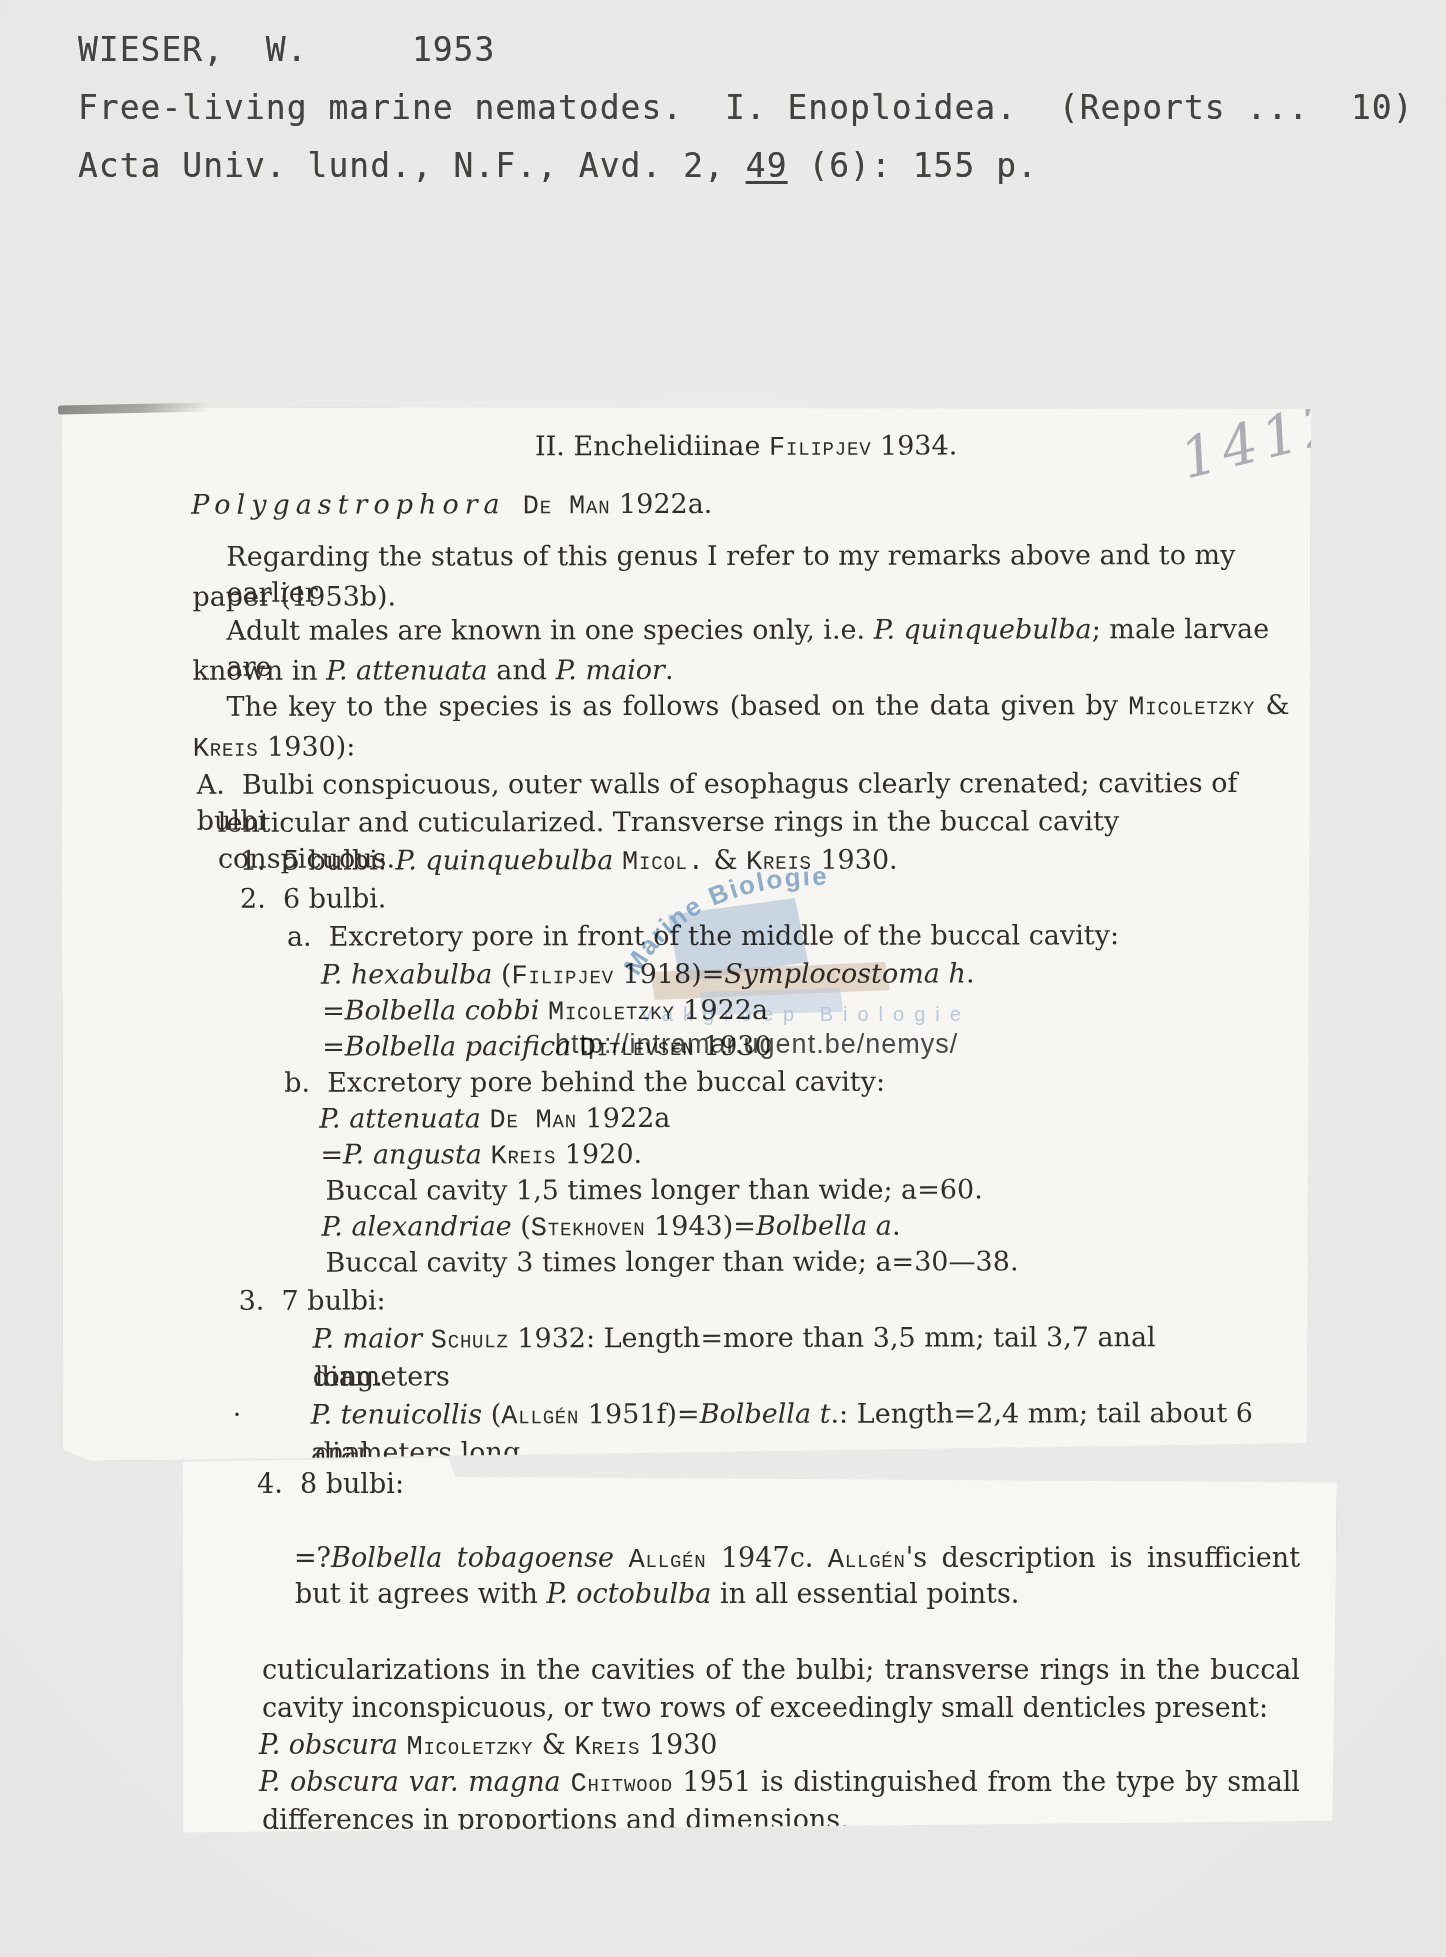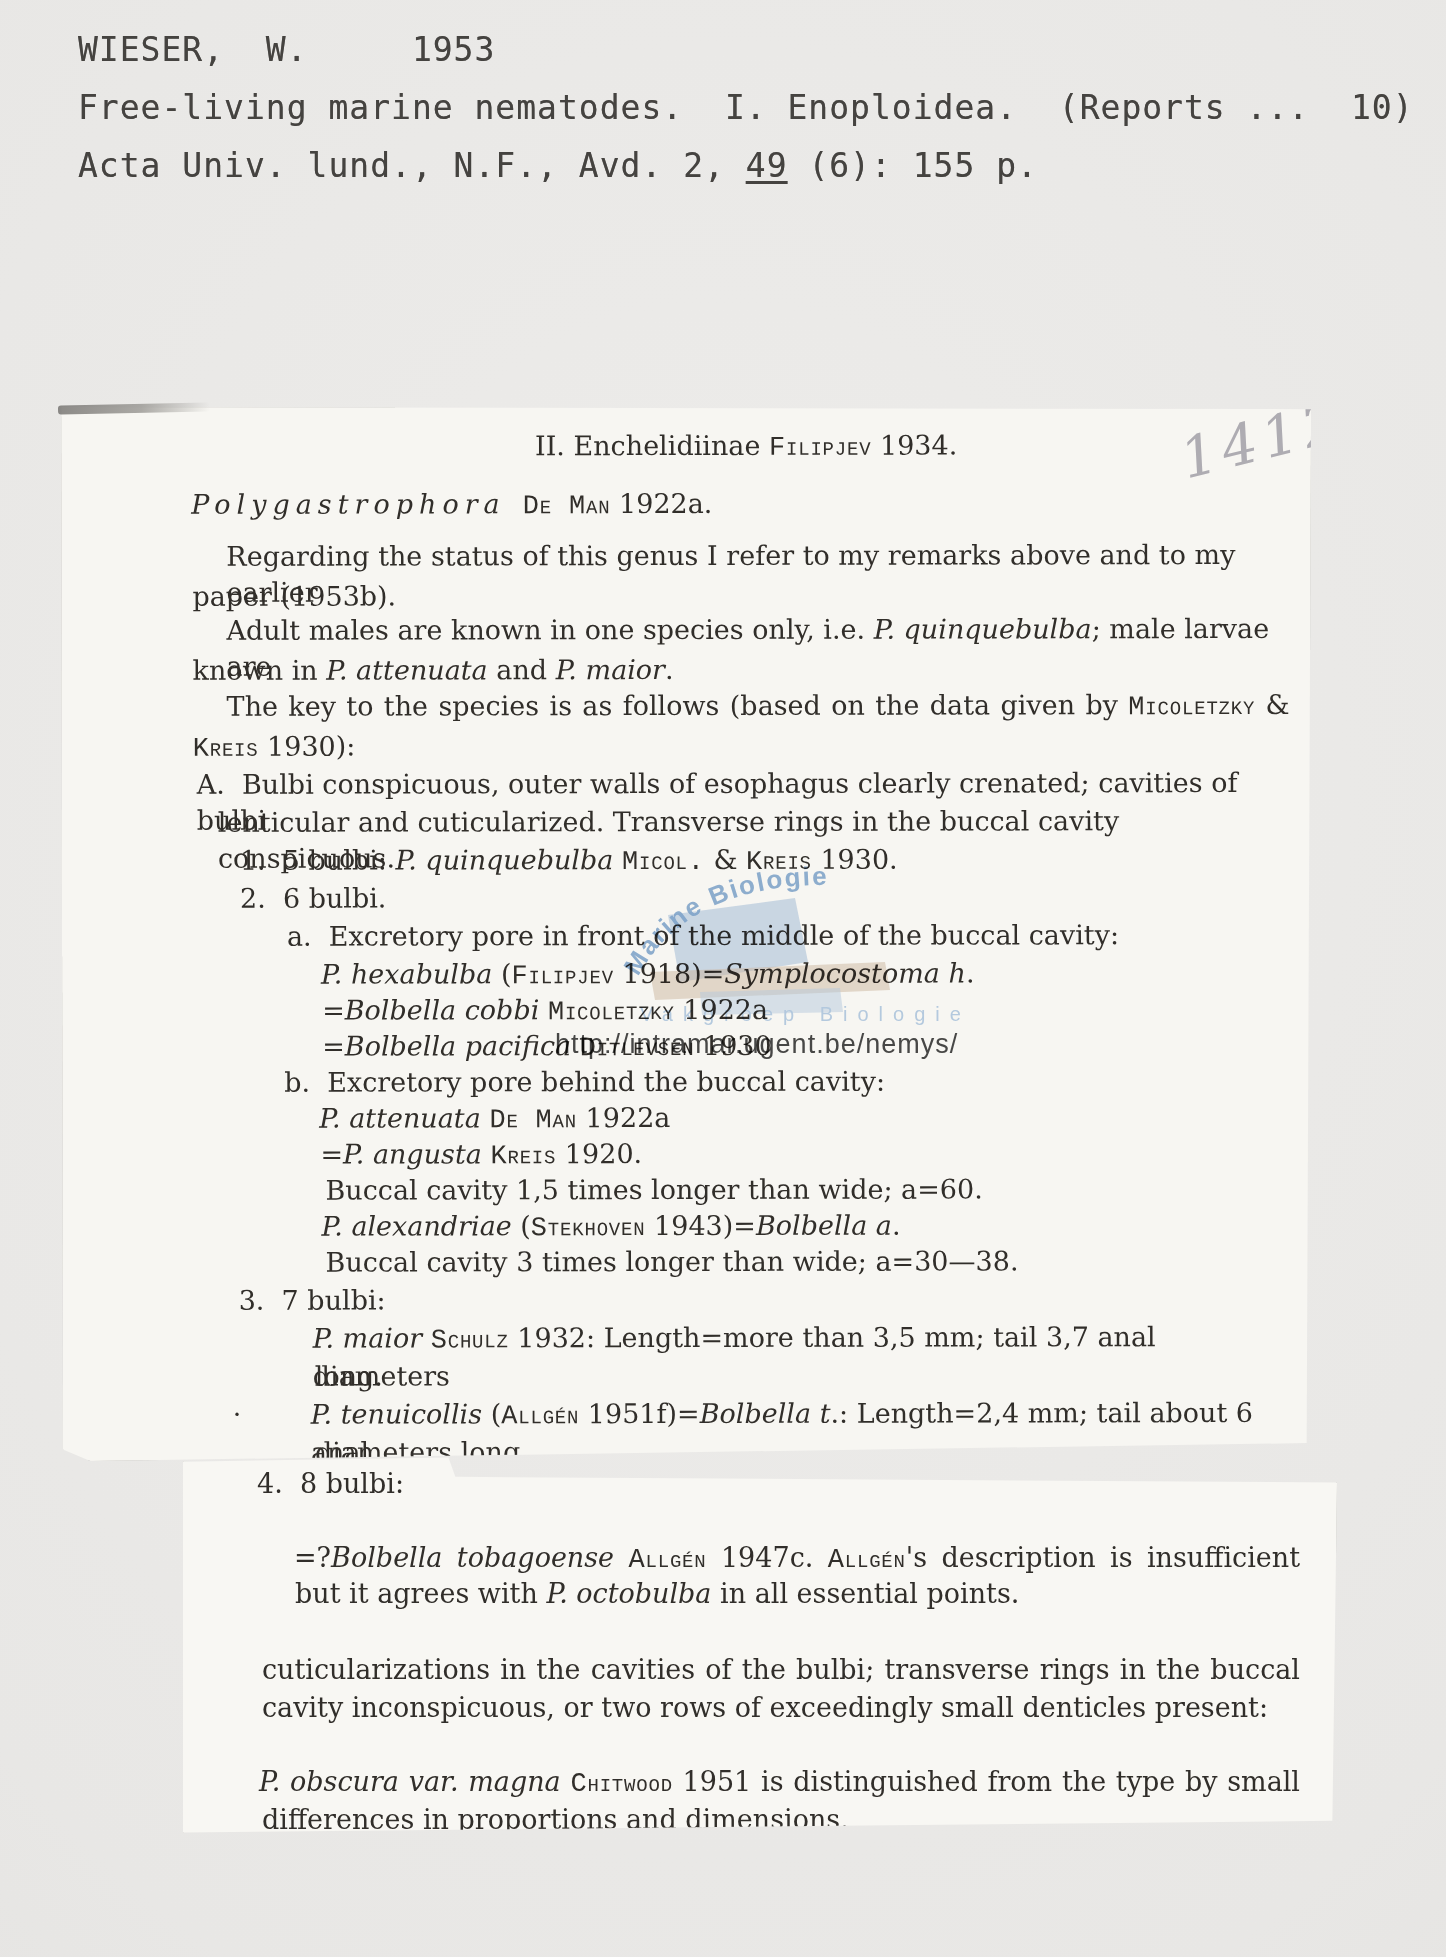--- a/index.html
+++ b/index.html
@@ -107,20 +107,21 @@
   <div class="ln j" style="left:248px;top:990px;right:22px"><span class="seg-i">P. tenuicollis</span><span> (</span><span class="seg-sc">Allgén</span><span> 1951f)=</span><span class="seg-i">Bolbella t</span><span>.: Length=2,4 mm; tail about 6 anal</span></div>
   <div class="ln" style="left:252px;top:1028px"><span>diameters long.</span></div>
 </div>
 
 <div id="clip2" class="clip">
   <div class="ln" style="left:74px;top:10px"><span>4.&nbsp; 8 bulbi:</span></div>
   <div class="ln j" style="left:111px;top:84px;right:37px"><span>=?</span><span class="seg-i">Bolbella tobagoense</span><span> </span><span class="seg-sc">Allgén</span><span> 1947c. </span><span class="seg-sc">Allgén</span><span>'s description is insufficient</span></div>
   <div class="ln" style="left:112px;top:120px"><span>but it agrees with </span><span class="seg-i">P. octobulba</span><span> in all essential points.</span></div>
   <div class="ln j" style="left:79px;top:196px;right:37px"><span>cuticularizations in the cavities of the bulbi; transverse rings in the buccal</span></div>
   <div class="ln" style="left:79px;top:234px"><span>cavity inconspicuous, or two rows of exceedingly small denticles present:</span></div>
+  <div class="ln" style="left:76px;top:271px"><span class="seg-i">P. obscura</span><span> </span><span class="seg-sc">Micoletzky</span><span> &amp; </span><span class="seg-sc">Kreis</span><span> 1930</span></div>
   <div class="ln j" style="left:76px;top:308px;right:37px"><span class="seg-i">P. obscura var. magna</span><span> </span><span class="seg-sc">Chitwood</span><span> 1951 is distinguished from the type by small</span></div>
   <div class="ln" style="left:79px;top:346px"><span>differences in proportions and dimensions.</span></div>
 </div>
 
 <div id="watermark">
   <svg class="wm-svg" width="480" height="230" viewBox="0 0 480 230">
     <polygon points="68,60 195,43 208,107 80,127" fill="#aac3e2" opacity="0.55"></polygon>
     <polygon points="50,117 285,107 290,135 55,145" fill="#d3bda8" opacity="0.5"></polygon>
     <polygon points="100,137 240,133 243,157 102,160" fill="#bcd2ea" opacity="0.5"></polygon>
     <path id="wm-arc" d="M 38 122 Q 88 28 232 30" fill="none"></path>

